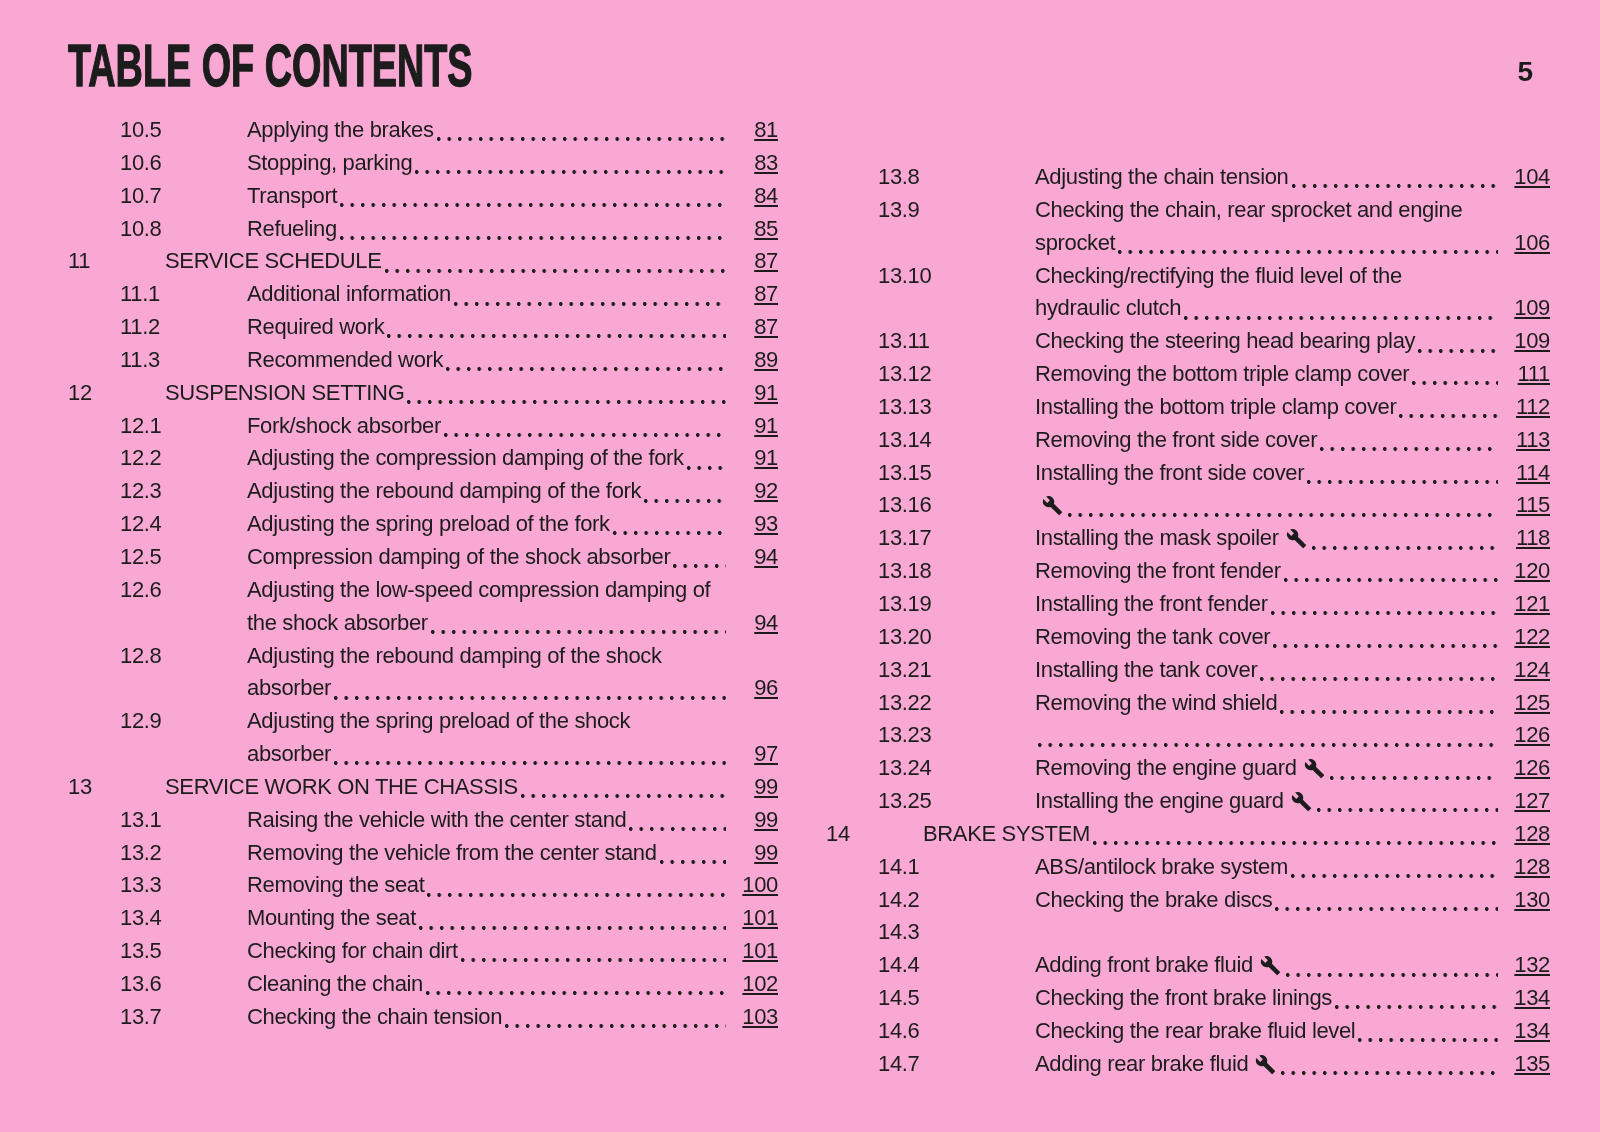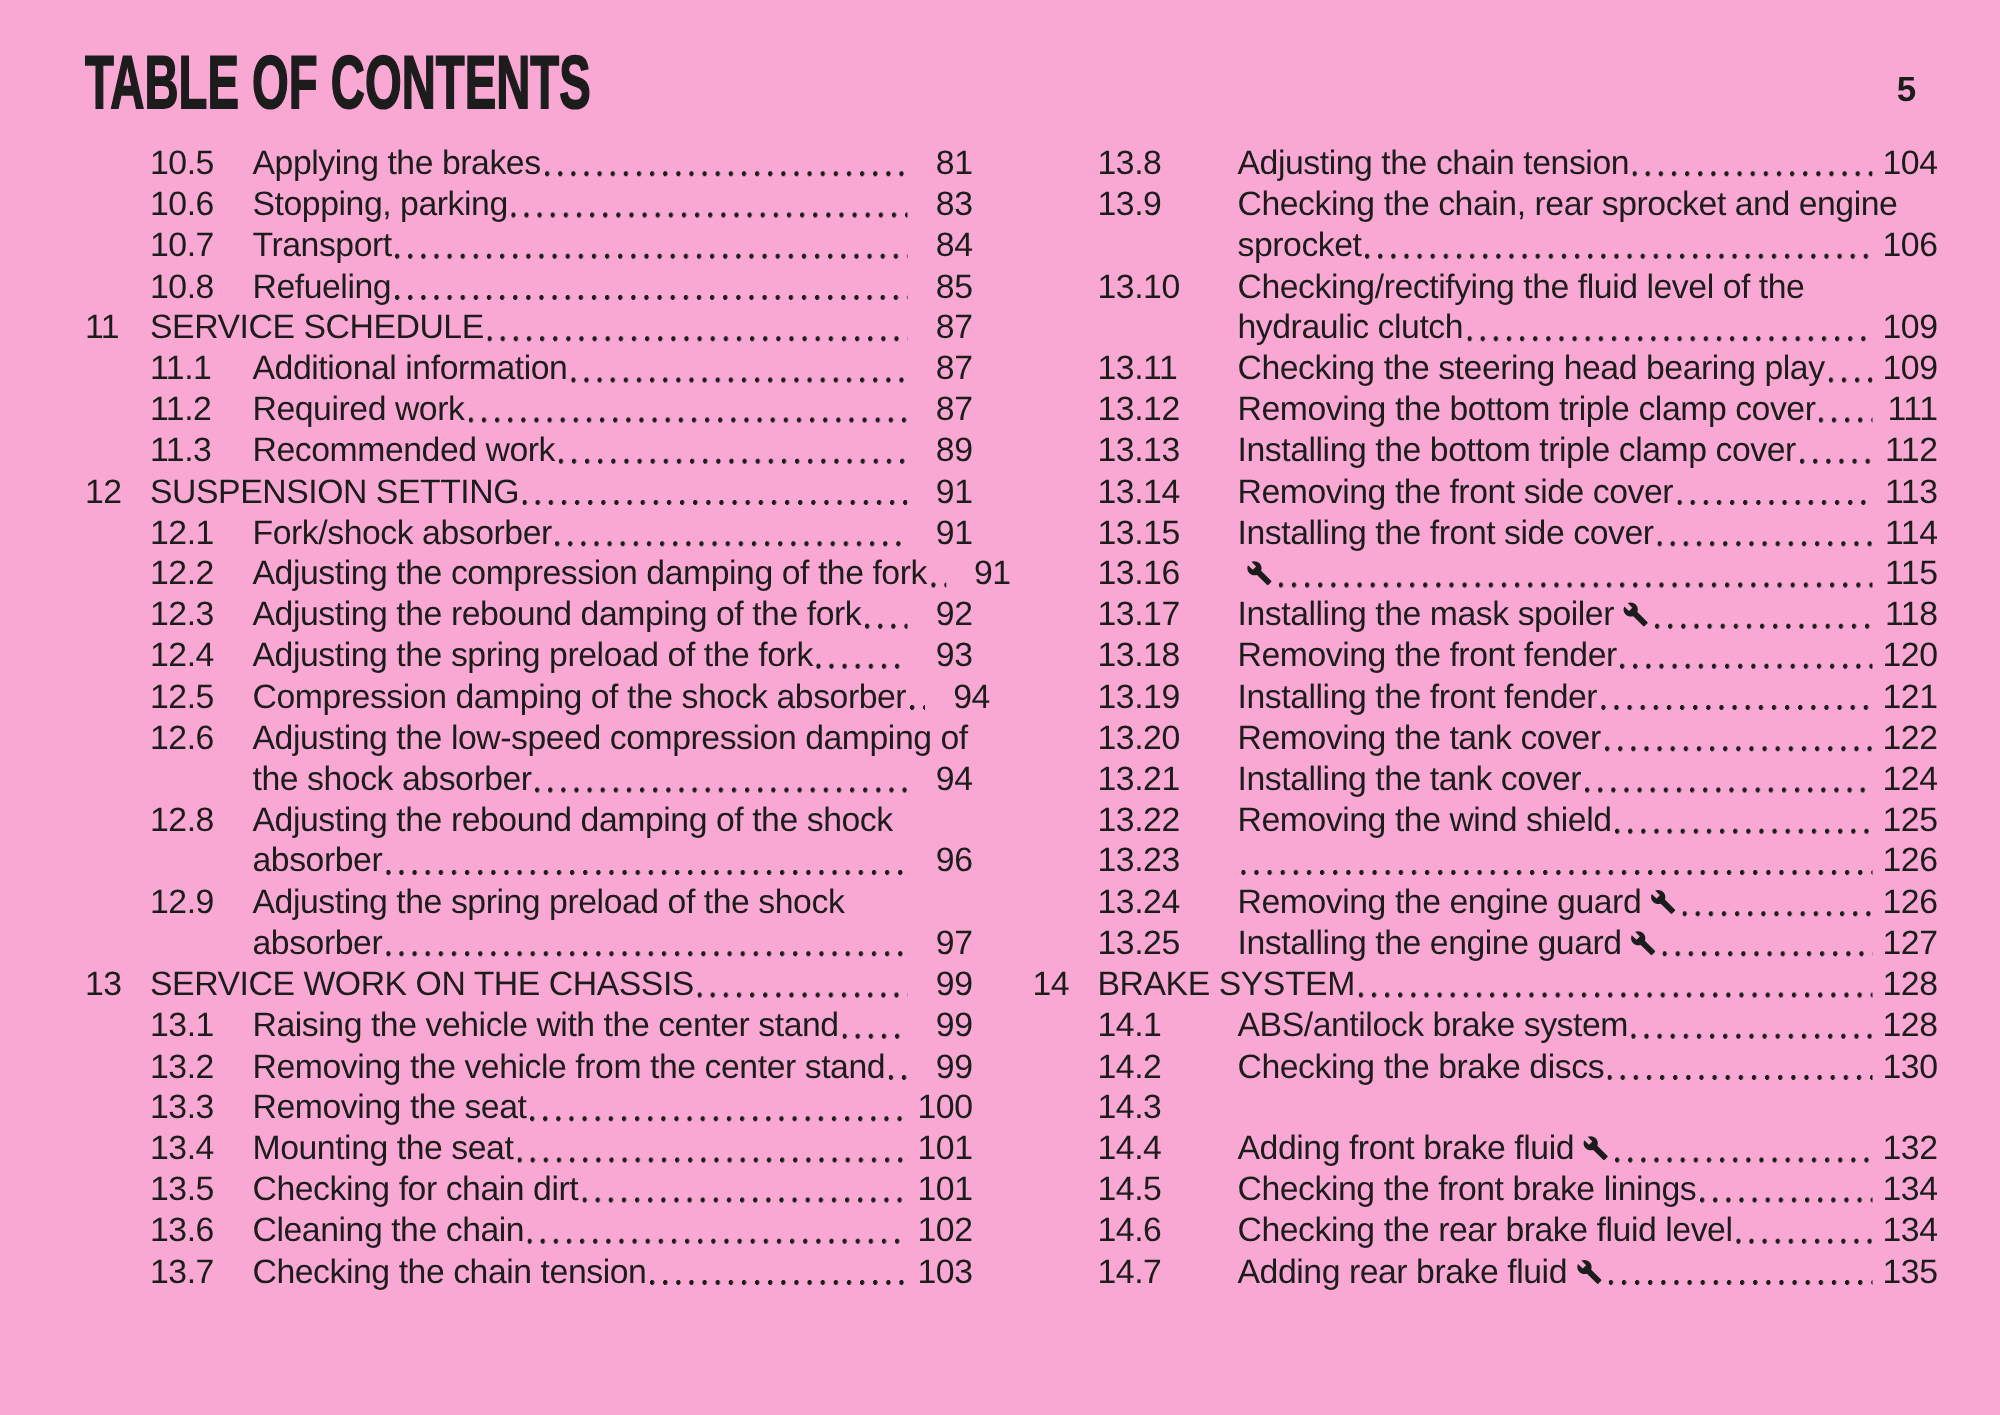--- a/index.html
+++ b/index.html
@@ -23,46 +23,47 @@
     position:absolute; top:56px; right:67px;
     font-size:28px; font-weight:bold;
   }
 
   .columns {
     position:absolute; left:68px; top:114px;
     display:flex; align-items:flex-start;
   }
   .col { display:block; }
   .col-left  { width:710px; }
-  .col-right { width:724px; margin-left:48px; }
+  .col-right { width:724px; margin-left:48px;margin-top:47px; }
 
   .entry {
     display:flex;
-    font-size:27px; line-height:32.85px;
+    font-size:22px; line-height:32.85px;
     letter-spacing:-0.35px;
+    gap:45px;
   }
   .entry .num { flex:none; box-sizing:border-box; }
   .entry.lvl1 .num { width:52px;  padding-left:0; }
   .entry.lvl2 .num { width:134px; padding-left:52px; }
   .col-right .entry.lvl2 .num { width:164px; }
 
   .entry .body { flex:1 1 auto; min-width:0; }
   .line { display:flex; }
   .txt { white-space:pre; flex:none; }
 
   .leader {
     flex:1 1 auto;
     margin:0 8px 0 3px;
     background-image:radial-gradient(circle at 1.7px 1.7px, #1c1c1c 1.55px, transparent 1.95px);
     background-size:10.5px 3.5px;
     background-repeat:repeat-x;
     background-position:left calc(100% - 6px);
     min-width:12px;
   }
-  .pg { flex:none; min-width:44px; text-align:right; white-space:nowrap; }
+  .pg { flex:none; min-width:44px; text-align:right; white-space:nowrap;text-decoration:underline; }
 
   .wrench { flex:none; width:21px; height:21px; margin:6px 2px 0 7px; }
   .wrench svg { display:block; width:21px; height:21px; fill:#1c1c1c; }
 </style>
 </head>
 <body>
 
 <div class="sheet">
   <h1 class="doc-title">TABLE OF CONTENTS</h1>
   <div class="folio">5</div>

